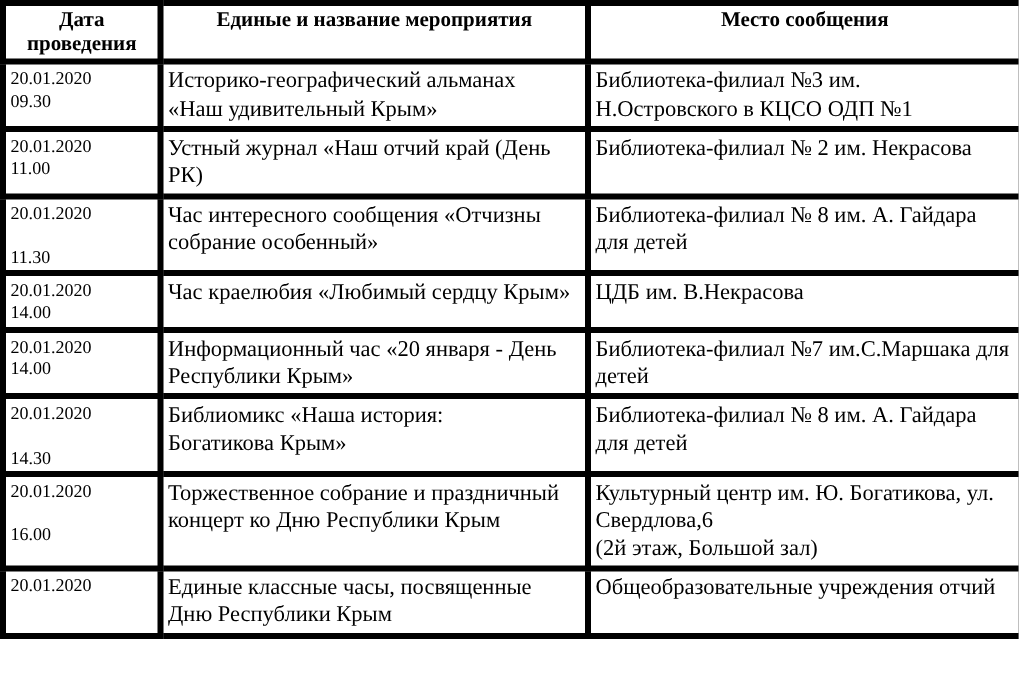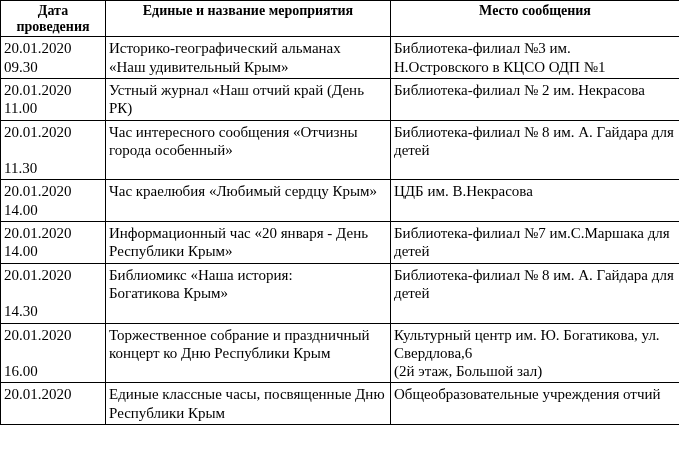--- a/index.html
+++ b/index.html
@@ -14,37 +14,37 @@
     color: #000000;
     overflow: hidden;
   }
   table.schedule {
     border-collapse: collapse;
     width: 679px;
     table-layout: fixed;
   }
   table.schedule th,
   table.schedule td {
-    border: 1px solid #000000;
+    border: 4px solid #000000;
     vertical-align: top;
     padding: 2px 3px;
   }
   table.schedule th {
     font-weight: bold;
     font-size: 14px;
     line-height: 1.12;
     vertical-align: top;
     padding-top: 2px;
   }
   col.c-date { width: 105px; }
   col.c-form { width: 285px; }
   col.c-place { width: 289px; }
 
   td.date-cell {
-    font-size: 15px;
+    font-size: 12px;
     line-height: 1.22;
     white-space: pre-line;
     padding-top: 3px;
   }
   td.form-cell, td.place-cell {
     font-size: 15px;
     line-height: 1.22;
     white-space: pre-line;
     padding-top: 3px;
   }
@@ -80,21 +80,21 @@
     <tr>
       <td class="date-cell">20.01.2020
 11.00</td>
       <td class="form-cell">Устный журнал «Наш отчий край (День РК)</td>
       <td class="place-cell">Библиотека-филиал № 2 им. Некрасова</td>
     </tr>
     <tr>
       <td class="date-cell">20.01.2020
 
 11.30</td>
-      <td class="form-cell">Час интересного сообщения «Отчизны города особенный»</td>
+      <td class="form-cell">Час интересного сообщения «Отчизны собрание особенный»</td>
       <td class="place-cell">Библиотека-филиал № 8 им. А. Гайдара для детей</td>
     </tr>
     <tr>
       <td class="date-cell">20.01.2020
 14.00</td>
       <td class="form-cell">Час краелюбия «Любимый сердцу Крым»</td>
       <td class="place-cell">ЦДБ им. В.Некрасова</td>
     </tr>
     <tr>
       <td class="date-cell">20.01.2020

